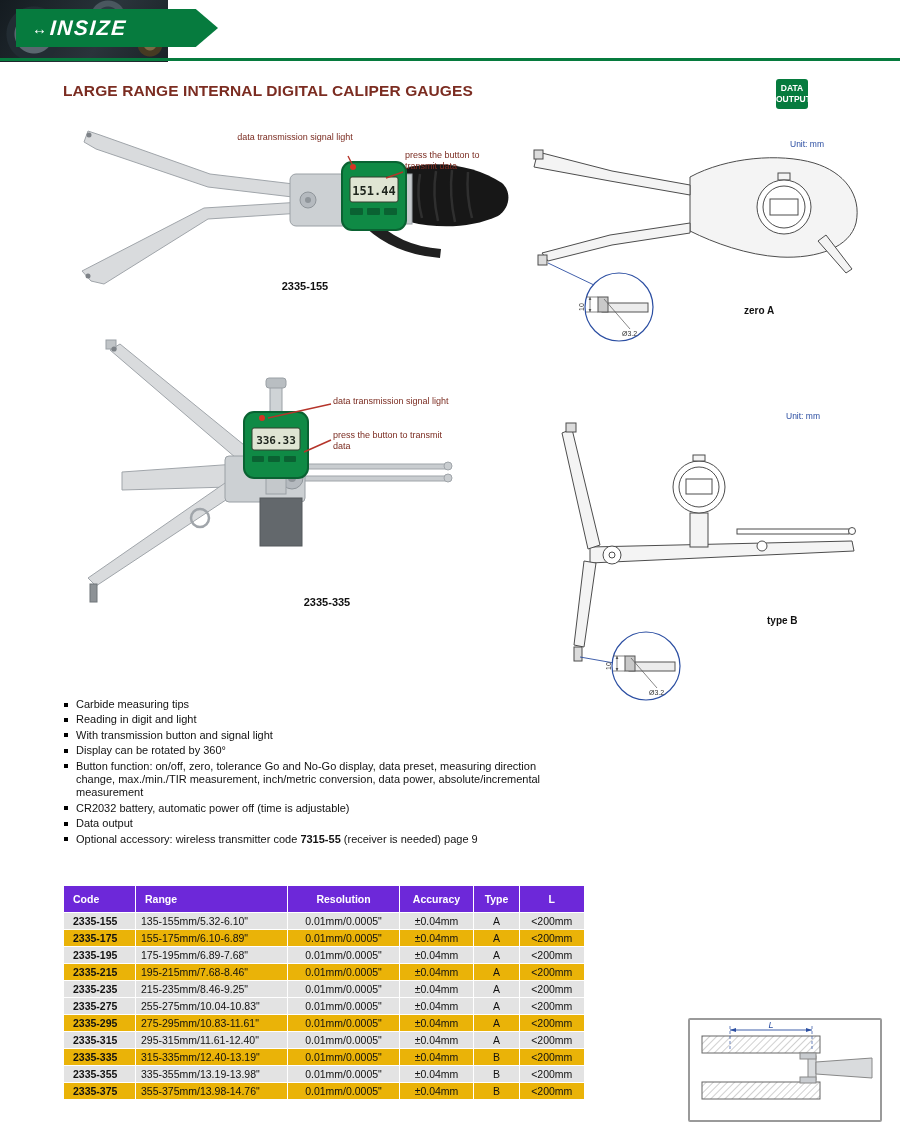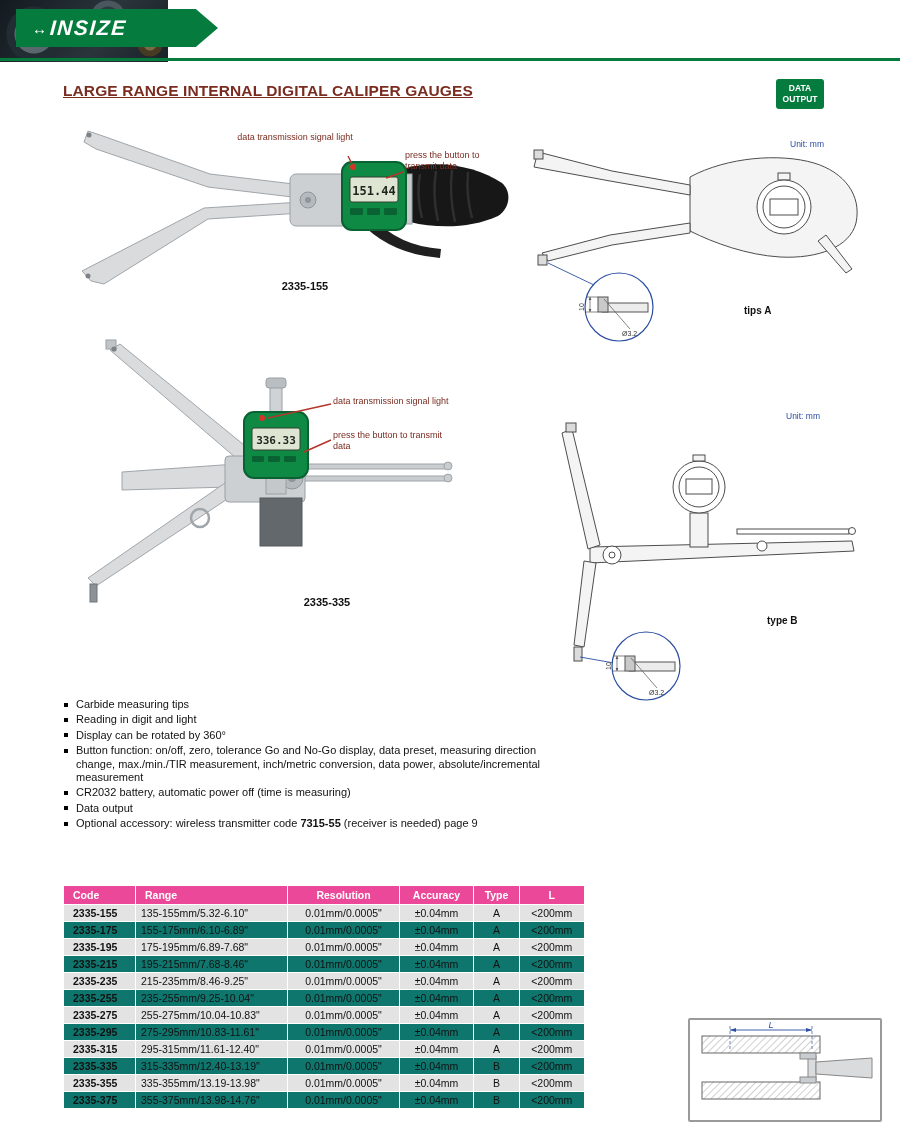--- a/index.html
+++ b/index.html
@@ -13,22 +13,22 @@
       radial-gradient(circle at 108px 18px, #6f7d86 0 5px, #2c3a42 6px 11px, #4a575f 12px 17px, rgba(0,0,0,0) 18px),
       radial-gradient(circle at 150px 44px, #7a6a45 0 6px, #463a22 7px 12px, rgba(0,0,0,0) 13px),
       linear-gradient(120deg, #141b20, #2a343b 60%, #1a2227);
   }
   .logo-banner { position:absolute; left:16px; top:9px; width:202px; height:38px; background:#067b3e;
     clip-path:polygon(0 0, 89% 0, 100% 50%, 89% 100%, 0 100%);
     display:flex; align-items:center; padding-left:16px; }
   .logo-arrow { color:#fff; font-size:15px; font-weight:bold; margin-right:3px; font-style:italic; }
   .logo-text { color:#fff; font-size:21px; font-weight:bold; font-style:italic; letter-spacing:1.5px; transform:skewX(-4deg); }
   .green-rule { position:absolute; left:0; top:58px; width:900px; height:3px; background:#067b3e; }
-  .page-title { position:absolute; left:63px; top:82px; font-size:15.5px; font-weight:bold; color:#7b2c21; letter-spacing:0.1px;text-decoration:underline; }
-  .data-badge { position:absolute; left:776px; top:79px; width:48px; height:30px; background:#067b3e; border-radius:3px;
+  .page-title { position:absolute; left:63px; top:82px; font-size:15.5px; font-weight:bold; color:#7b2c21; letter-spacing:0.1px; }
+  .data-badge { position:absolute; left:776px; top:79px; width:32px; height:30px; background:#067b3e; border-radius:3px;
     color:#fff; font-size:8.5px; font-weight:bold; text-align:center; display:flex; flex-direction:column; justify-content:center; line-height:1.25; }
 
   
   .hero { position:absolute; }
   .hero1 { left:60px; top:116px; width:460px; height:182px; }
   .hero2 { left:60px; top:328px; width:480px; height:292px; }
   .hero-svg { position:absolute; left:0; top:0; }
   .callout { position:absolute; font-size:9px; color:#7b2c21; line-height:1.18; }
   .product-code { position:absolute; font-size:11px; font-weight:bold; color:#111; text-align:center; }
   .lcd-digits { font-family:"DejaVu Sans Mono", monospace; font-weight:bold; fill:#1d241c; }
@@ -41,28 +41,28 @@
   .type-label { position:absolute; font-size:10px; font-weight:bold; color:#111; }
   .dim-text { font-size:7px; fill:#333; font-family:"Liberation Sans", sans-serif; }
 
   
   .features { position:absolute; left:63px; top:698px; width:492px; list-style:none; font-size:11px; color:#111; }
   .features li { position:relative; padding-left:13px; margin-bottom:2px; line-height:1.22; }
   .features li::before { content:""; position:absolute; left:1px; top:4.5px; width:4px; height:4px; background:#000; }
 
   
   .spec-table { position:absolute; left:63px; top:886px; width:520px; border-collapse:collapse; font-size:10.5px; color:#111; table-layout:fixed; }
-  .spec-table th { background:#ec4899; color:#fff; height:18px; font-size:10.5px; font-weight:bold; border-left:1px solid #fff; }
+  .spec-table th { background:#6d28d9; color:#fff; height:26px; font-size:10.5px; font-weight:bold; border-left:1px solid #fff; }
   .spec-table th.al { text-align:left; padding-left:9px; }
   .spec-table th.ac { text-align:center; }
   .spec-table td { height:17px; text-align:center; border-left:1px solid #fff; border-top:1px solid #fff; }
   .spec-table td.code-cell { font-weight:bold; text-align:left; padding-left:9px; }
   .spec-table td.range-cell { text-align:left; padding-left:5px; }
   .spec-table tr.odd td { background:#e3e3e3; }
-  .spec-table tr.even td { background:#0f766e; }
+  .spec-table tr.even td { background:#eab308; }
 
   
   .l-diagram { position:absolute; left:688px; top:1018px; width:194px; height:104px; border:2px solid #9a9a9a; border-radius:2px; background:#fff; }
 </style>
 </head>
 <body>
 
 <div class="page">
 
   <div class="machine-photo"></div>
@@ -188,21 +188,21 @@
       <rect x="76" y="164" width="10" height="15" fill="#c9c9c9" stroke="#555555"></rect>
       <line x1="76" y1="164" x2="64" y2="164" stroke="#555555" stroke-width="0.7"></line>
       <line x1="76" y1="179" x2="64" y2="179" stroke="#555555" stroke-width="0.7"></line>
       <line x1="68" y1="164" x2="68" y2="179" stroke="#555555" stroke-width="0.7"></line>
       <polygon points="66.6,167 69.4,167 68,164" fill="#555555"></polygon>
       <polygon points="66.6,176 69.4,176 68,179" fill="#555555"></polygon>
       <text class="dim-text" transform="rotate(-90 62 178)" x="62" y="178">10</text>
       <line x1="82" y1="166" x2="108" y2="196" stroke="#555555" stroke-width="0.7"></line>
       <text class="dim-text" x="100" y="203">Ø3.2</text>
     </svg>
-    <div class="type-label" style="left:222px;top:172px;">tips A</div>
+    <div class="type-label" style="left:222px;top:172px;">zero A</div>
   </div>
 
   <div class="tdraw tdrawB">
     <div class="unit-label" style="left:264px;top:6px;">Unit: mm</div>
     <svg viewBox="0 0 350 300" width="350" height="300">
 
       <rect x="215" y="124" width="112" height="5" fill="#ffffff" stroke="#4d4d4d"></rect>
       <circle cx="330" cy="126" r="3.5" fill="#ffffff" stroke="#4d4d4d"></circle>
       <polygon points="68,142 330,136 332,146 68,158" fill="#f4f4f4" stroke="#4d4d4d"></polygon>
 
@@ -235,23 +235,24 @@
       <text class="dim-text" transform="rotate(-90 89 265)" x="89" y="265">10</text>
       <line x1="109" y1="253" x2="135" y2="283" stroke="#555555" stroke-width="0.7"></line>
       <text class="dim-text" x="127" y="290">Ø3.2</text>
     </svg>
     <div class="type-label" style="left:218px;top:210px;margin-left:27px;">type B</div>
   </div>
 
   <ul class="features">
       <li><span>Carbide measuring tips</span></li>
       <li><span>Reading in digit and light</span></li>
+      <li><span>With transmission button and signal light</span></li>
       <li><span>Display can be rotated by 360°</span></li>
       <li><span>Button function: on/off, zero, tolerance Go and No-Go display, data preset, measuring direction change, max./min./TIR measurement, inch/metric conversion, data power, absolute/incremental measurement</span></li>
-      <li><span>CR2032 battery, automatic power off (time is measuring)</span></li>
+      <li><span>CR2032 battery, automatic power off (time is adjustable)</span></li>
       <li><span>Data output</span></li>
       <li><span>Optional accessory: wireless transmitter code </span><span style="font-weight: bold;">7315-55</span><span> (receiver is needed) page 9</span></li>
     </ul>
 
   <table class="spec-table">
     <colgroup>
       <col style="width:72px">
         <col style="width:152px">
         <col style="width:112px">
       <col style="width:74px">
@@ -297,28 +298,20 @@
           <td class="code-cell">2335-215</td>
           <td class="range-cell">195-215mm/7.68-8.46"</td>
           <td>0.01mm/0.0005"</td>
           <td>±0.04mm</td>
           <td>A</td>
           <td>&lt;200mm</td>
         </tr>
         <tr class="odd">
           <td class="code-cell">2335-235</td>
           <td class="range-cell">215-235mm/8.46-9.25"</td>
-          <td>0.01mm/0.0005"</td>
-          <td>±0.04mm</td>
-          <td>A</td>
-          <td>&lt;200mm</td>
-        </tr>
-        <tr class="even">
-          <td class="code-cell">2335-255</td>
-          <td class="range-cell">235-255mm/9.25-10.04"</td>
           <td>0.01mm/0.0005"</td>
           <td>±0.04mm</td>
           <td>A</td>
           <td>&lt;200mm</td>
         </tr>
         <tr class="odd">
           <td class="code-cell">2335-275</td>
           <td class="range-cell">255-275mm/10.04-10.83"</td>
           <td>0.01mm/0.0005"</td>
           <td>±0.04mm</td>

